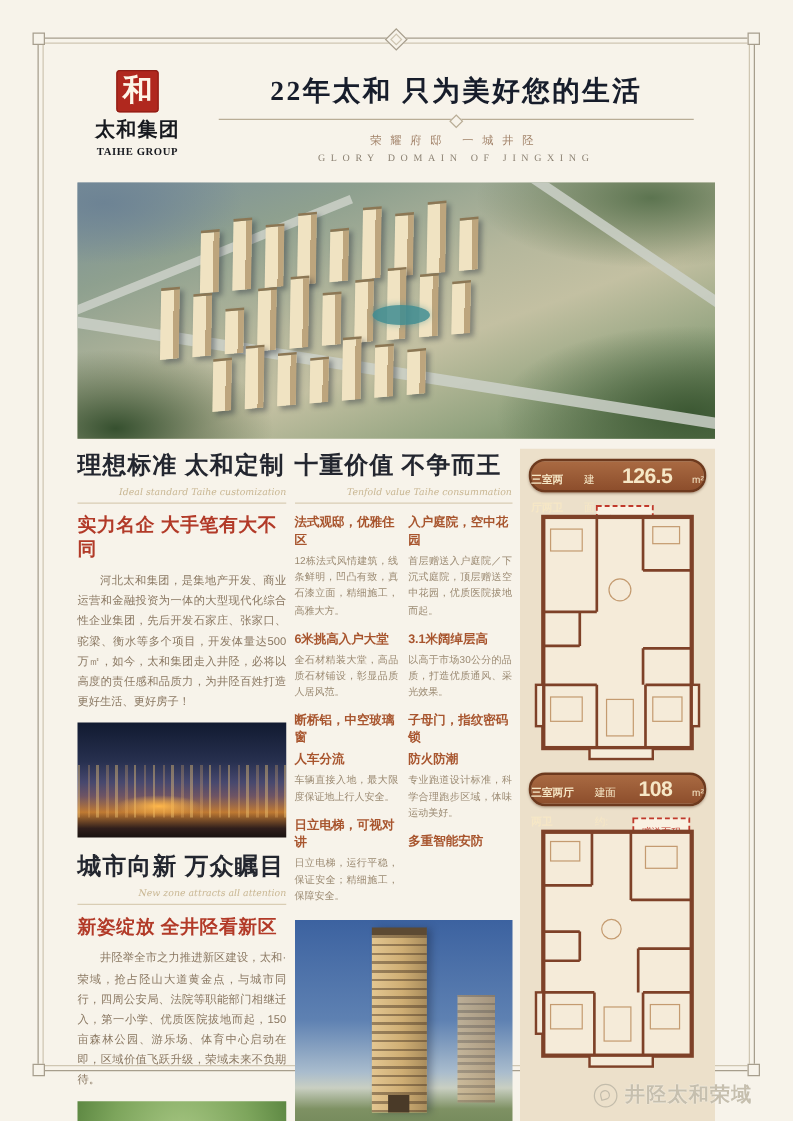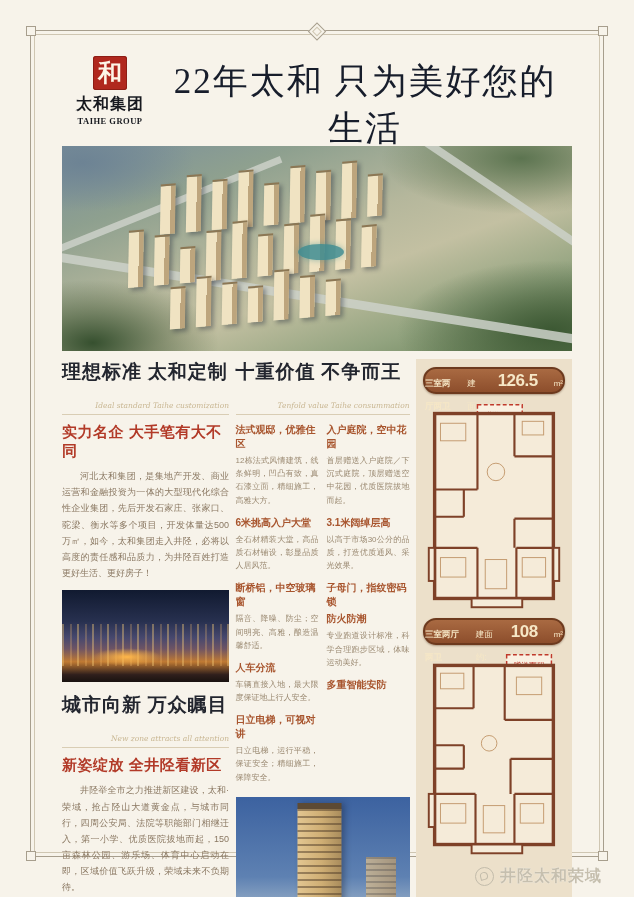--- a/index.html
+++ b/index.html
@@ -29,22 +29,22 @@
 
   
   .header{display:flex;height:90px;margin-bottom:2px;}
   .logo{width:96px;text-align:center;padding-top:2px;}
   .seal{width:34px;height:34px;margin:0 auto 4px;background:#b0281e;color:#fdf6e8;
     font-family:"Liberation Serif","DejaVu Serif",serif;font-weight:bold;font-size:24px;
     line-height:34px;border-radius:3px;box-shadow:0 0 0 1px #8d1d15 inset;}
   .logo-cn{font-family:"Liberation Serif","DejaVu Serif",serif;font-weight:bold;font-size:16px;color:#17191f;letter-spacing:1px;}
   .logo-en{font-family:"Liberation Serif","DejaVu Serif",serif;font-weight:bold;font-size:8.5px;color:#17191f;letter-spacing:.5px;margin-top:1px;}
   .title-block{flex:1;text-align:center;padding-top:4px;}
-  .main-title{margin:0;font-family:"Liberation Serif","DejaVu Serif",serif;font-weight:normal;
-    font-size:35px;color:#171d2b;letter-spacing:2px;}
+  .main-title{margin:0;font-family:"Liberation Serif","DejaVu Serif",serif;font-weight:bold;
+    font-size:22px;color:#171d2b;letter-spacing:2px;}
   .title-rule{position:relative;width:380px;margin:7px auto 4px;border-top:1px solid #b9ad96;}
   .title-rule .mini-diamond{position:absolute;left:50%;top:-3.5px;width:6px;height:6px;
     background:#f7f3ea;border:1px solid #b9ad96;transform:translateX(-50%) rotate(45deg);}
   .sub-cn{font-size:9px;color:#a2836a;letter-spacing:7px;margin-top:10px;}
   .sub-en{font-family:"Liberation Serif","DejaVu Serif",serif;font-size:8px;color:#8d8374;letter-spacing:4.5px;margin-top:3px;}
 
   
   .aerial{position:relative;height:205px;margin-top:0;overflow:hidden;
     background:
       radial-gradient(ellipse 180px 90px at 6% 96%, #36502f 0%, rgba(54,80,47,0) 70%),
@@ -68,21 +68,21 @@
 
   
   .columns{display:flex;justify-content:space-between;margin-top:8px;}
   .col-left{width:167px;}
   .col-mid{width:174px;}
   .col-right{width:156px;background:#ece0ca;padding:6px 5px 8px;box-sizing:border-box;}
 
   .sec-heading{font-family:"Liberation Serif","DejaVu Serif",serif;font-weight:bold;
     font-size:19px;color:#23262f;letter-spacing:1px;margin:0;}
   .script-line{font-family:"DejaVu Serif","Liberation Serif",serif;font-style:italic;
-    font-size:7.5px;color:#c9b793;text-align:right;margin-top:16px;}
+    font-size:7.5px;color:#c9b793;text-align:right;margin-top:4px;}
   .sec-divider{border:none;border-top:1px solid #d9cdb4;margin:4px 0 8px;}
   .red-sub{font-size:15px;font-weight:bold;color:#b23a28;letter-spacing:.5px;margin:2px 0 7px;}
   .body-text{font-size:9px;line-height:1.8;color:#8a7862;text-align:justify;margin:0 0 9px;
     text-indent:2em;}
 
   .photo{position:relative;overflow:hidden;}
   .photo.city{height:92px;margin:2px 0 10px;
     background:linear-gradient(180deg,#111a30 0%,#27304f 34%,#47486e 52%,#6e5464 64%,#c07a33 78%,#301f1c 92%,#191210 100%);}
   .city .skyline{position:absolute;left:0;right:0;top:34px;height:42px;
     background:repeating-linear-gradient(90deg,rgba(246,204,120,.4) 0 2px,rgba(20,25,45,0) 2px 8px,rgba(246,190,110,.25) 8px 10px,rgba(20,25,45,0) 10px 15px);}
@@ -239,21 +239,20 @@
         <div class="script-line">Tenfold value Taihe consummation</div>
         <hr class="sec-divider">
 
         <div class="value-grid">
           <div class="vcol">
             <div class="v-title">法式观邸，优雅住区</div>
             <p class="v-body">12栋法式风情建筑，线条鲜明，凹凸有致，真石漆立面，精细施工，高雅大方。</p>
             <div class="v-title">6米挑高入户大堂</div>
             <p class="v-body">全石材精装大堂，高品质石材铺设，彰显品质人居风范。</p>
             <div class="v-title">断桥铝，中空玻璃窗</div>
-            <p class="v-body">隔音、降噪、防尘；空间明亮、高雅，酿造温馨舒适。</p>
             <div class="v-title">人车分流</div>
             <p class="v-body">车辆直接入地，最大限度保证地上行人安全。</p>
             <div class="v-title">日立电梯，可视对讲</div>
             <p class="v-body">日立电梯，运行平稳，保证安全；精细施工，保障安全。</p>
           </div>
           <div class="vcol">
             <div class="v-title">入户庭院，空中花园</div>
             <p class="v-body">首层赠送入户庭院／下沉式庭院，顶层赠送空中花园，优质医院拔地而起。</p>
             <div class="v-title">3.1米阔绰层高</div>
             <p class="v-body">以高于市场30公分的品质，打造优质通风、采光效果。</p>

